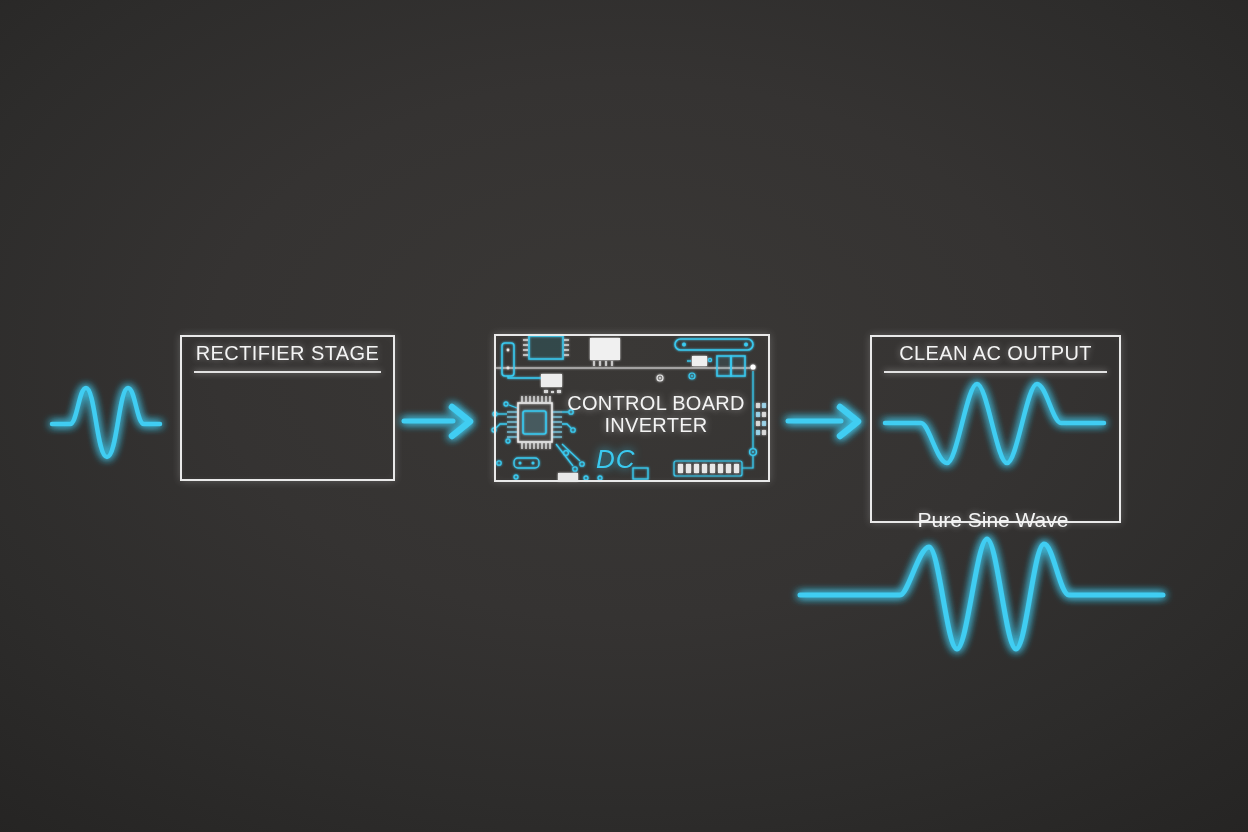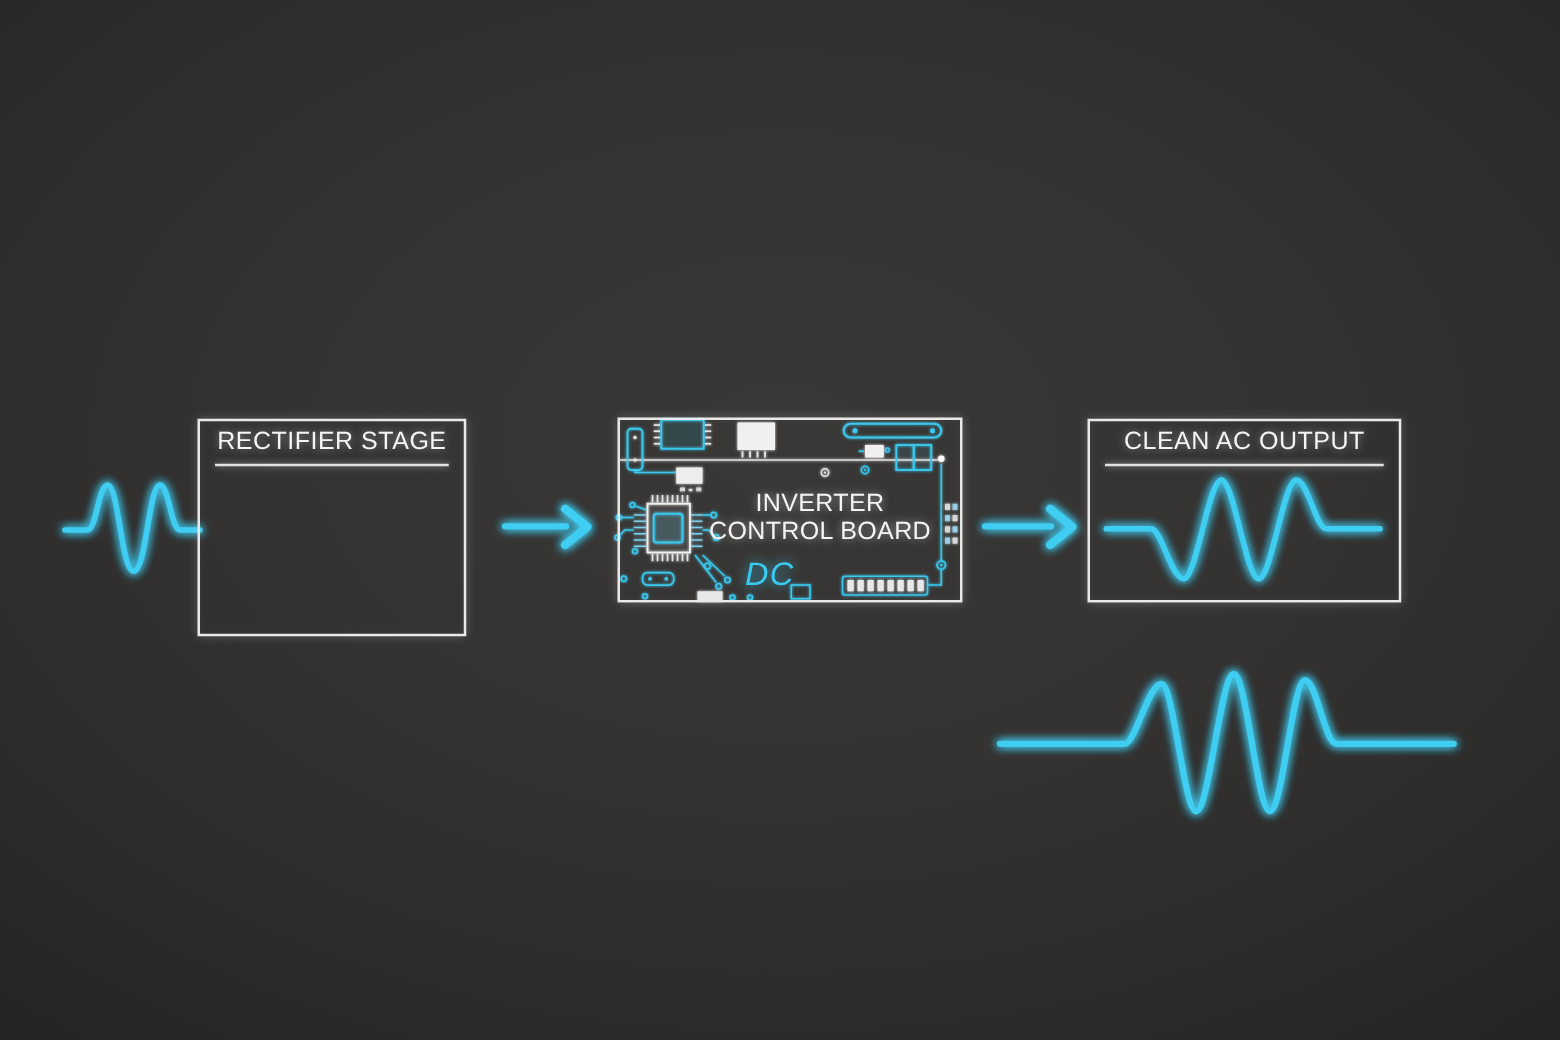--- a/index.html
+++ b/index.html
@@ -253,31 +253,32 @@
         <rect x="558" y="473" width="20" height="8" fill="#e8e8e8"></rect>
         <rect x="633" y="468" width="15" height="11" fill="none" stroke="#3ac9ef" stroke-width="1.3"></rect>
         <circle cx="586" cy="478" r="2" fill="none" stroke="#3ac9ef" stroke-width="1.3"></circle>
         <circle cx="600" cy="478" r="2" fill="none" stroke="#3ac9ef" stroke-width="1.3"></circle>
         <circle cx="499" cy="463" r="2.2" fill="none" stroke="#3ac9ef" stroke-width="1.3"></circle>
         <circle cx="516" cy="477" r="2" fill="none" stroke="#3ac9ef" stroke-width="1.3"></circle>
       </g>
     </g>
   </svg>
 
-  <div class="box" style="left:158px;top:335px;width:215px;height:174px;">
+  <div class="box" style="left:180px;top:335px;width:215px;height:146px;">
     <div class="box-title">RECTIFIER STAGE</div>
     <div class="box-rule"></div>
   </div>
 
   <div class="box" style="left:494px;top:334px;width:276px;height:148px;"></div>
   <div class="board-title">
+    <div>CONTROL BOARD</div>
     <div>INVERTER</div>
-    <div>CONTROL BOARD</div>
   </div>
   <div class="dc-label">DC</div>
 
-  <div class="box" style="left:870px;top:335px;width:251px;height:147px;">
+  <div class="box" style="left:870px;top:335px;width:251px;height:188px;">
     <div class="box-title">CLEAN AC OUTPUT</div>
     <div class="box-rule"></div>
   </div>
 
+  <div class="sine-label">Pure Sine Wave</div>
 
 </div>
 
 </body></html>

